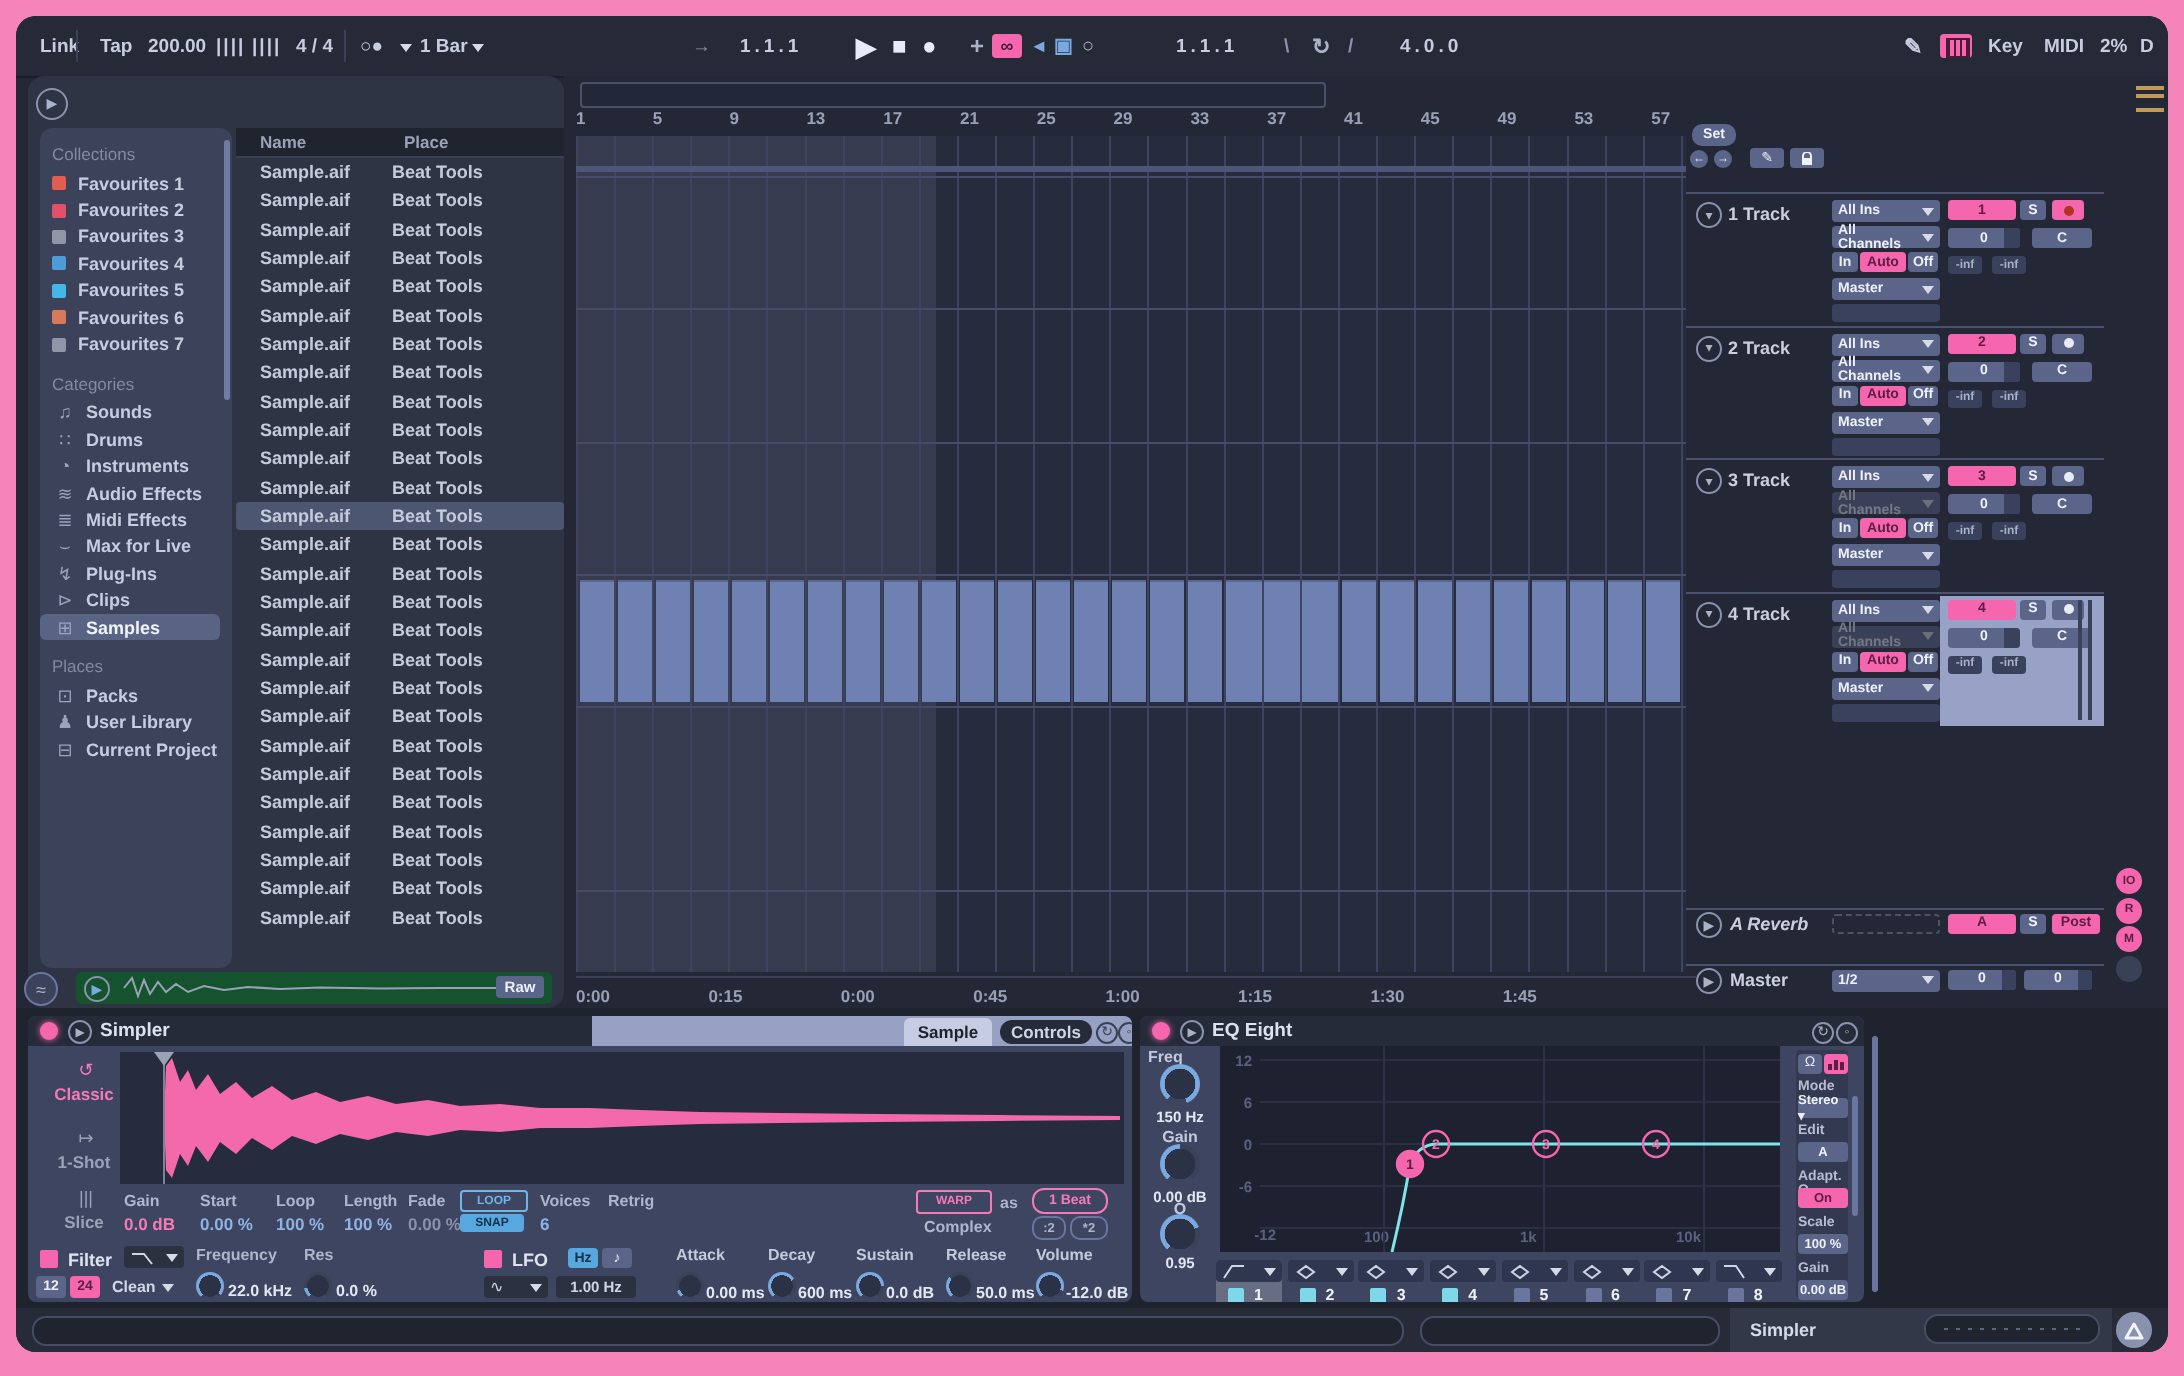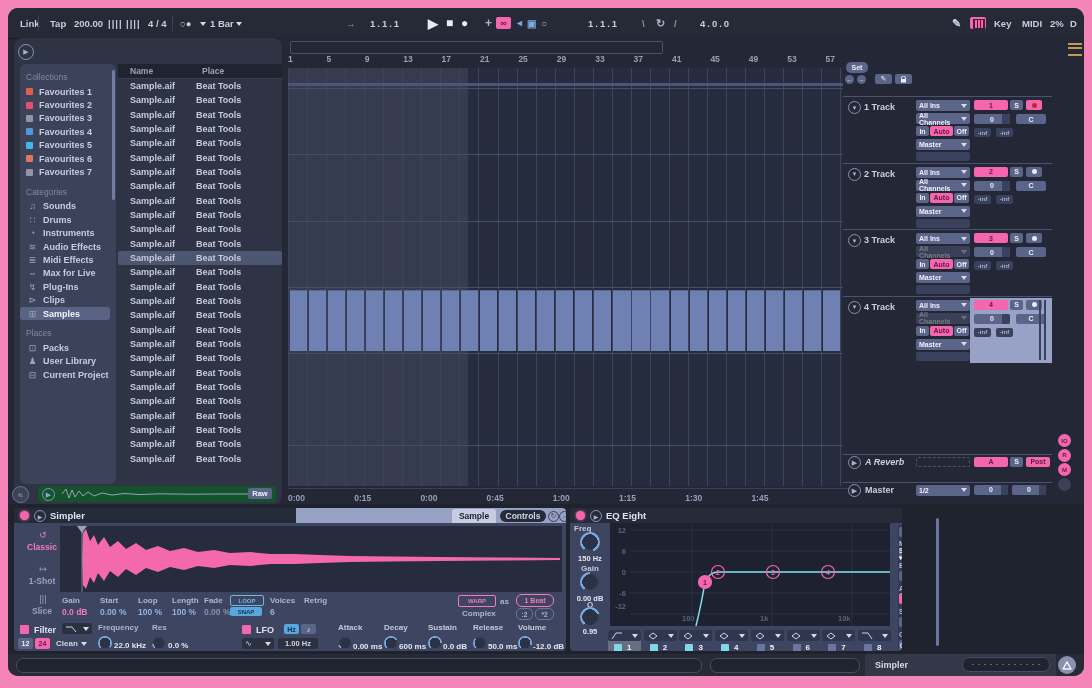--- a/index.html
+++ b/index.html
@@ -646,35 +646,35 @@
           <div class="kv" style="left: 429px; top: 134px;">0.0 dB</div>
           <div class="plabel" style="left: 459px; top: 115px; color: rgb(195, 202, 221);">Release</div>
           <div class="knob" style="left: 459px; top: 128px; width: 14px; height: 14px; background: radial-gradient(circle, rgb(43, 50, 70) 0px, rgb(43, 50, 70) 54%, transparent 55%), conic-gradient(from 220deg, rgb(122, 169, 224) 0deg, rgb(122, 169, 224) 90deg, rgb(58, 66, 88) 90deg, rgb(58, 66, 88) 280deg, transparent 280deg, transparent 360deg);"></div>
           <div class="kv" style="left: 474px; top: 134px;">50.0 ms</div>
           <div class="plabel" style="left: 504px; top: 115px; color: rgb(195, 202, 221);">Volume</div>
           <div class="knob" style="left: 504px; top: 128px; width: 14px; height: 14px; background: radial-gradient(circle, rgb(43, 50, 70) 0px, rgb(43, 50, 70) 54%, transparent 55%), conic-gradient(from 220deg, rgb(122, 169, 224) 0deg, rgb(122, 169, 224) 250deg, rgb(58, 66, 88) 250deg, rgb(58, 66, 88) 280deg, transparent 280deg, transparent 360deg);"></div>
           <div class="kv" style="left: 519px; top: 134px;">-12.0 dB</div>
         </div>
       </div>
 
-  <div class="device" id="eq8" style="left:562px;top:500px;width:332px;height:143px;">
+  <div class="device" id="eq8" style="left:562px;top:500px;width:362px;height:143px;">
     <div class="devtitle"></div>
     <div class="led" style="left:6px;top:3px;"></div>
     <div class="playc" style="left:20px;top:2px;">▶</div>
     <div class="dlabel" style="left:36px;top:2px;">EQ Eight</div>
     <div class="circ abs" style="left:336px;top:2.5px;width:9px;height:9px;">↻</div>
     <div class="circ abs" style="left:348px;top:2.5px;width:9px;height:9px;">◦</div>
 
     <div class="abs" style="left:40px;top:15px;width:280px;height:103px;background:#1e2230;">
       <div id="eq-yticks">
             <div class="abs" style="left: 0px; top: 3px; width: 16px; text-align: right; color: rgb(89, 97, 128); font-size: 7.5px; font-weight: bold;">12</div>
             <div class="abs" style="left: 0px; top: 24px; width: 16px; text-align: right; color: rgb(89, 97, 128); font-size: 7.5px; font-weight: bold;">6</div>
             <div class="abs" style="left: 0px; top: 45px; width: 16px; text-align: right; color: rgb(89, 97, 128); font-size: 7.5px; font-weight: bold;">0</div>
             <div class="abs" style="left: 0px; top: 66px; width: 16px; text-align: right; color: rgb(89, 97, 128); font-size: 7.5px; font-weight: bold;">-6</div>
-            <div class="abs" style="left: 0px; top: 79px; width: 16px; text-align: right; color: rgb(89, 97, 128); font-size: 7.5px; font-weight: bold;">-12</div>
+            <div class="abs" style="left: 0px; top: 90px; width: 16px; text-align: right; color: rgb(89, 97, 128); font-size: 7.5px; font-weight: bold; padding-left: 12px;">-12</div>
           </div>
           <div id="eq-xticks">
             <div class="abs" style="left: 72px; top: 91px; color: rgb(89, 97, 128); font-size: 7.5px; font-weight: bold;">100</div>
             <div class="abs" style="left: 150px; top: 91px; color: rgb(89, 97, 128); font-size: 7.5px; font-weight: bold;">1k</div>
             <div class="abs" style="left: 228px; top: 91px; color: rgb(89, 97, 128); font-size: 7.5px; font-weight: bold;">10k</div>
           </div>
       <svg width="260" height="103" viewBox="0 0 260 103" style="position:absolute;left:20px;top:0;">
         <g id="eq-gridv">
               <line x1="62" y1="0" x2="62" y2="103" stroke="#2b3044"></line>
               <line x1="142" y1="0" x2="142" y2="103" stroke="#2b3044"></line>

